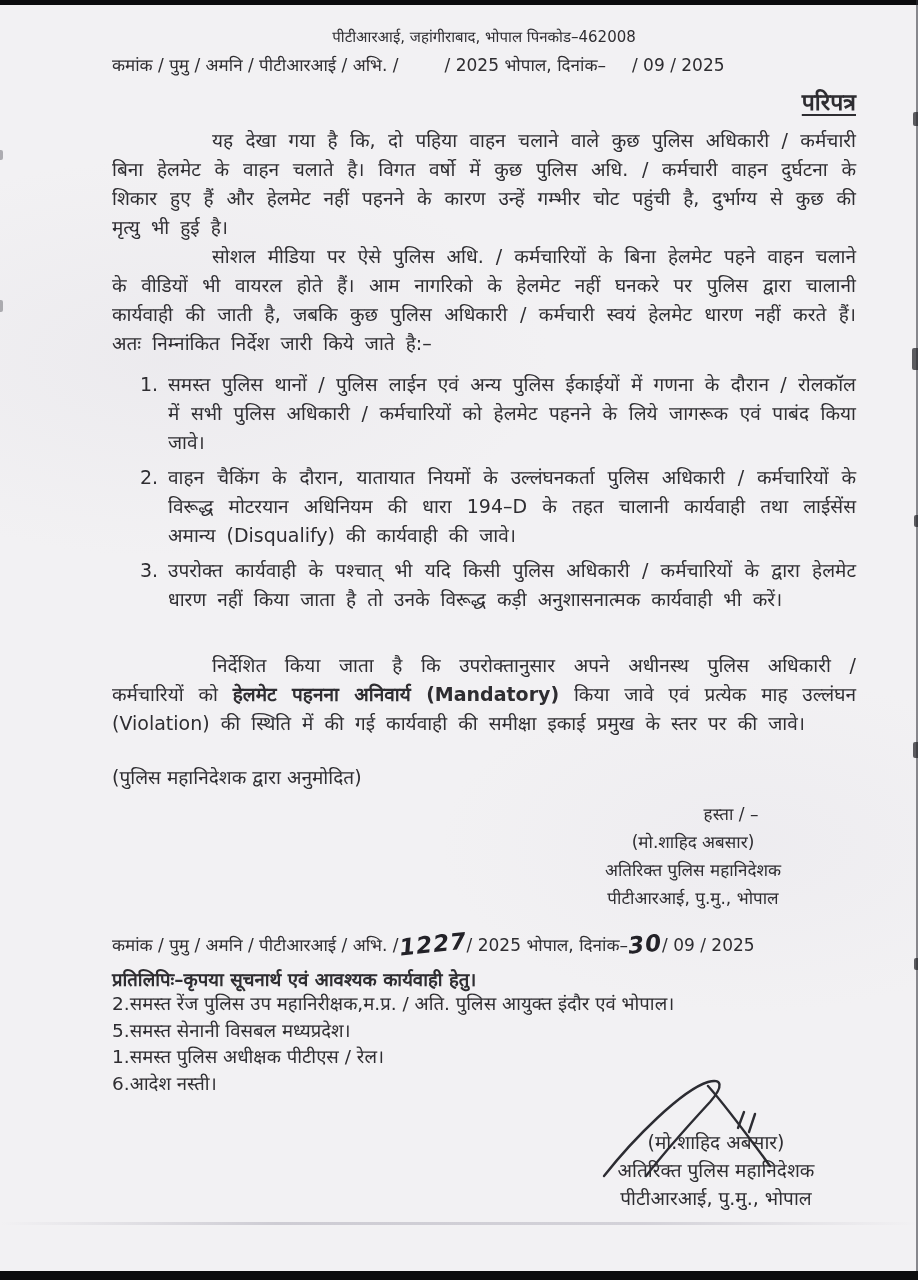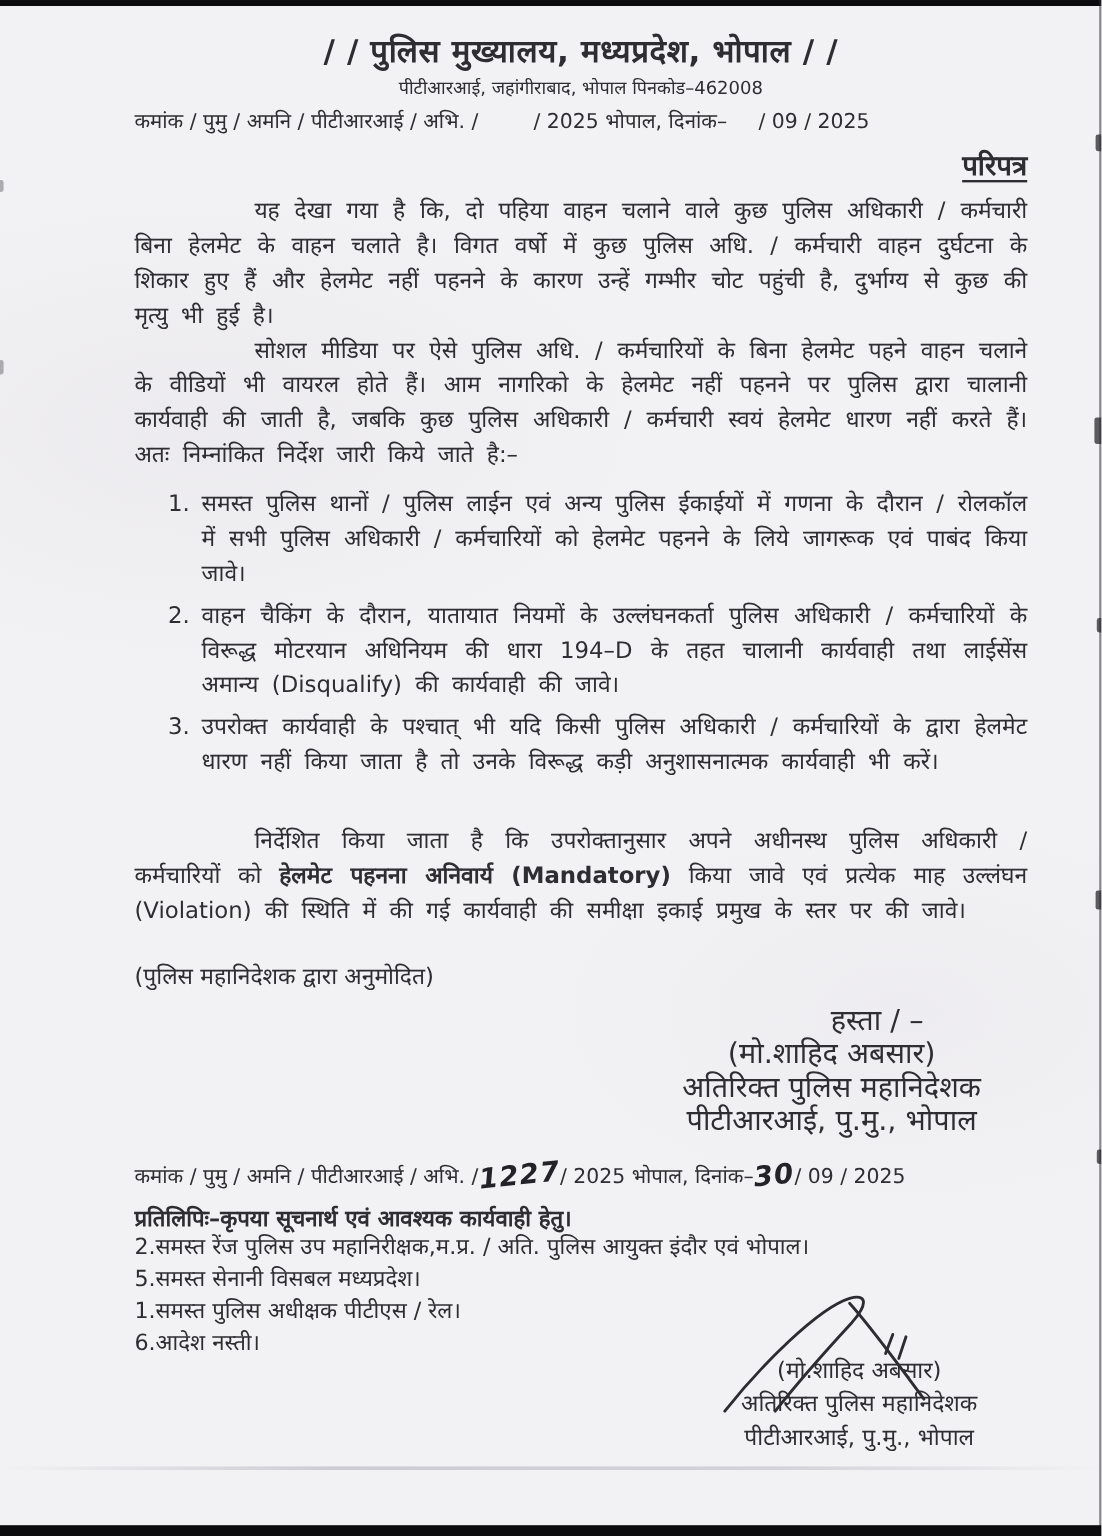--- a/index.html
+++ b/index.html
@@ -52,21 +52,21 @@
 
   .dir-list { margin-top:12px; }
   .dir-item { position:relative; padding-left:56px; font-size:19px; line-height:29px; text-align:justify; word-spacing:5px; margin-bottom:6px; }
   .dir-item .no { position:absolute; left:28px; top:0; }
 
   .closing { margin-top:37px; }
   .closing .bold { font-weight:bold; }
 
   .approved { font-size:19px; margin-top:26px; }
 
-  .sign-top { width:310px; margin:10px 8px 0 auto; text-align:center; font-size:24px; line-height:28px; }
+  .sign-top { width:310px; margin:10px 8px 0 auto; text-align:center; font-size:17px; line-height:28px; }
   .sign-top .l1 { padding-left:76px; }
 
   .ref2 { margin-top:18px; }
   .hand { display:inline-block; font-style:italic; font-weight:bold; font-size:23px; letter-spacing:1px; transform:rotate(-6deg) translateY(1px); color:#232228; }
 
   .copies-head { font-size:18.5px; font-weight:bold; margin-top:10px; }
   .copy-item { font-size:18.5px; line-height:26.5px; }
 
   .sign-bottom { position:absolute; right:52px; top:1128px; width:300px; text-align:center; font-size:19px; line-height:28px; }
   .squiggle { position:absolute; right:118px; top:1072px; }
@@ -83,35 +83,34 @@
   <div class="nub n2"></div>
   <div class="nub n3"></div>
   <div class="nub n4"></div>
   <div class="nub n5"></div>
   <div class="nub-l m1"></div>
   <div class="nub-l m2"></div>
   <div class="crease"></div>
 
   <div class="content">
 
-    <div class="h-title">/ / पुलिस मुख्यालय, मध्यप्रदेश, भोपाल / /</div>
 
 
     <div class="h-addr">पीटीआरआई, जहांगीराबाद, भोपाल पिनकोड–462008</div>
 
     <div class="ref">
       <span>कमांक / पुमु / अमनि / पीटीआरआई / अभि. /</span><span class="gap-no"></span><span>/ 2025 भोपाल,</span>
       <span>दिनांक–</span><span class="gap-day"></span><span>/ 09 / 2025</span>
     </div>
 
     <div class="subject">परिपत्र</div>
 
     <p class="para indent first">यह देखा गया है कि, दो पहिया वाहन चलाने वाले कुछ पुलिस अधिकारी / कर्मचारी बिना हेलमेट के वाहन चलाते है। विगत वर्षो में कुछ पुलिस अधि. / कर्मचारी वाहन दुर्घटना के शिकार हुए हैं और हेलमेट नहीं पहनने के कारण उन्हें गम्भीर चोट पहुंची है, दुर्भाग्य से कुछ की मृत्यु भी हुई है।</p>
 
-    <p class="para indent">सोशल मीडिया पर ऐसे पुलिस अधि. / कर्मचारियों के बिना हेलमेट पहने वाहन चलाने के वीडियों भी वायरल होते हैं। आम नागरिको के हेलमेट नहीं पहनने पर पुलिस द्वारा चालानी कार्यवाही की जाती है, जबकि कुछ पुलिस अधिकारी / कर्मचारी स्वयं हेलमेट धारण नहीं करते हैं। अतः निम्नांकित निर्देश जारी किये जाते है:–</p>
+    <p class="para indent">सोशल मीडिया पर ऐसे पुलिस अधि. / कर्मचारियों के बिना हेलमेट पहने वाहन चलाने के वीडियों भी वायरल होते हैं। आम नागरिको के हेलमेट नहीं घनकरे पर पुलिस द्वारा चालानी कार्यवाही की जाती है, जबकि कुछ पुलिस अधिकारी / कर्मचारी स्वयं हेलमेट धारण नहीं करते हैं। अतः निम्नांकित निर्देश जारी किये जाते है:–</p>
 
     <div class="dir-list">
       <div class="dir-item">
         <span class="no">1.</span>
         <span>समस्त पुलिस थानों / पुलिस लाईन एवं अन्य पुलिस ईकाईयों में गणना के दौरान / रोलकॉल में सभी पुलिस अधिकारी / कर्मचारियों को हेलमेट पहनने के लिये जागरूक एवं पाबंद किया जावे।</span>
       </div>
       <div class="dir-item">
         <span class="no">2.</span>
         <span>वाहन चैकिंग के दौरान, यातायात नियमों के उल्लंघनकर्ता पुलिस अधिकारी / कर्मचारियों के विरूद्ध मोटरयान अधिनियम की धारा 194–D के तहत चालानी कार्यवाही तथा लाईसेंस अमान्य (Disqualify) की कार्यवाही की जावे।</span>
       </div>

